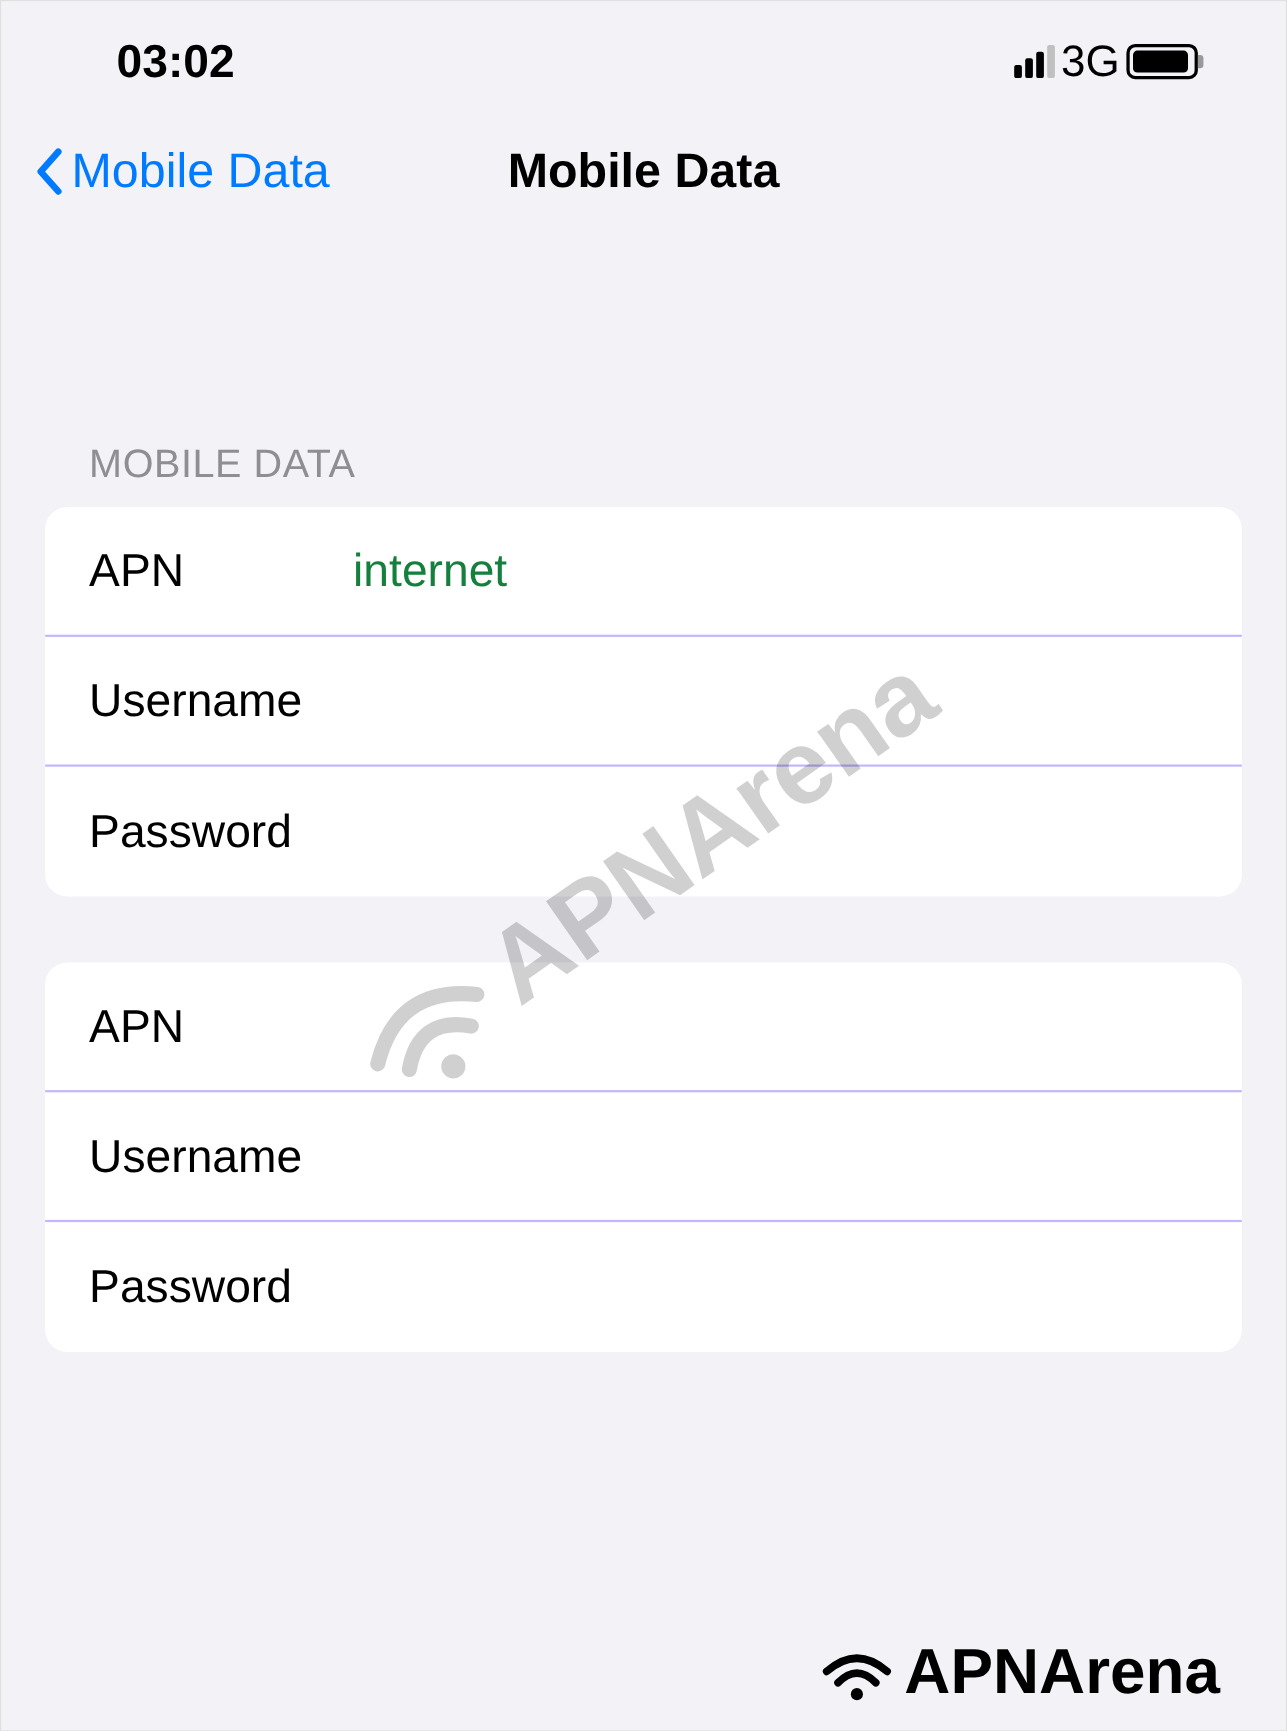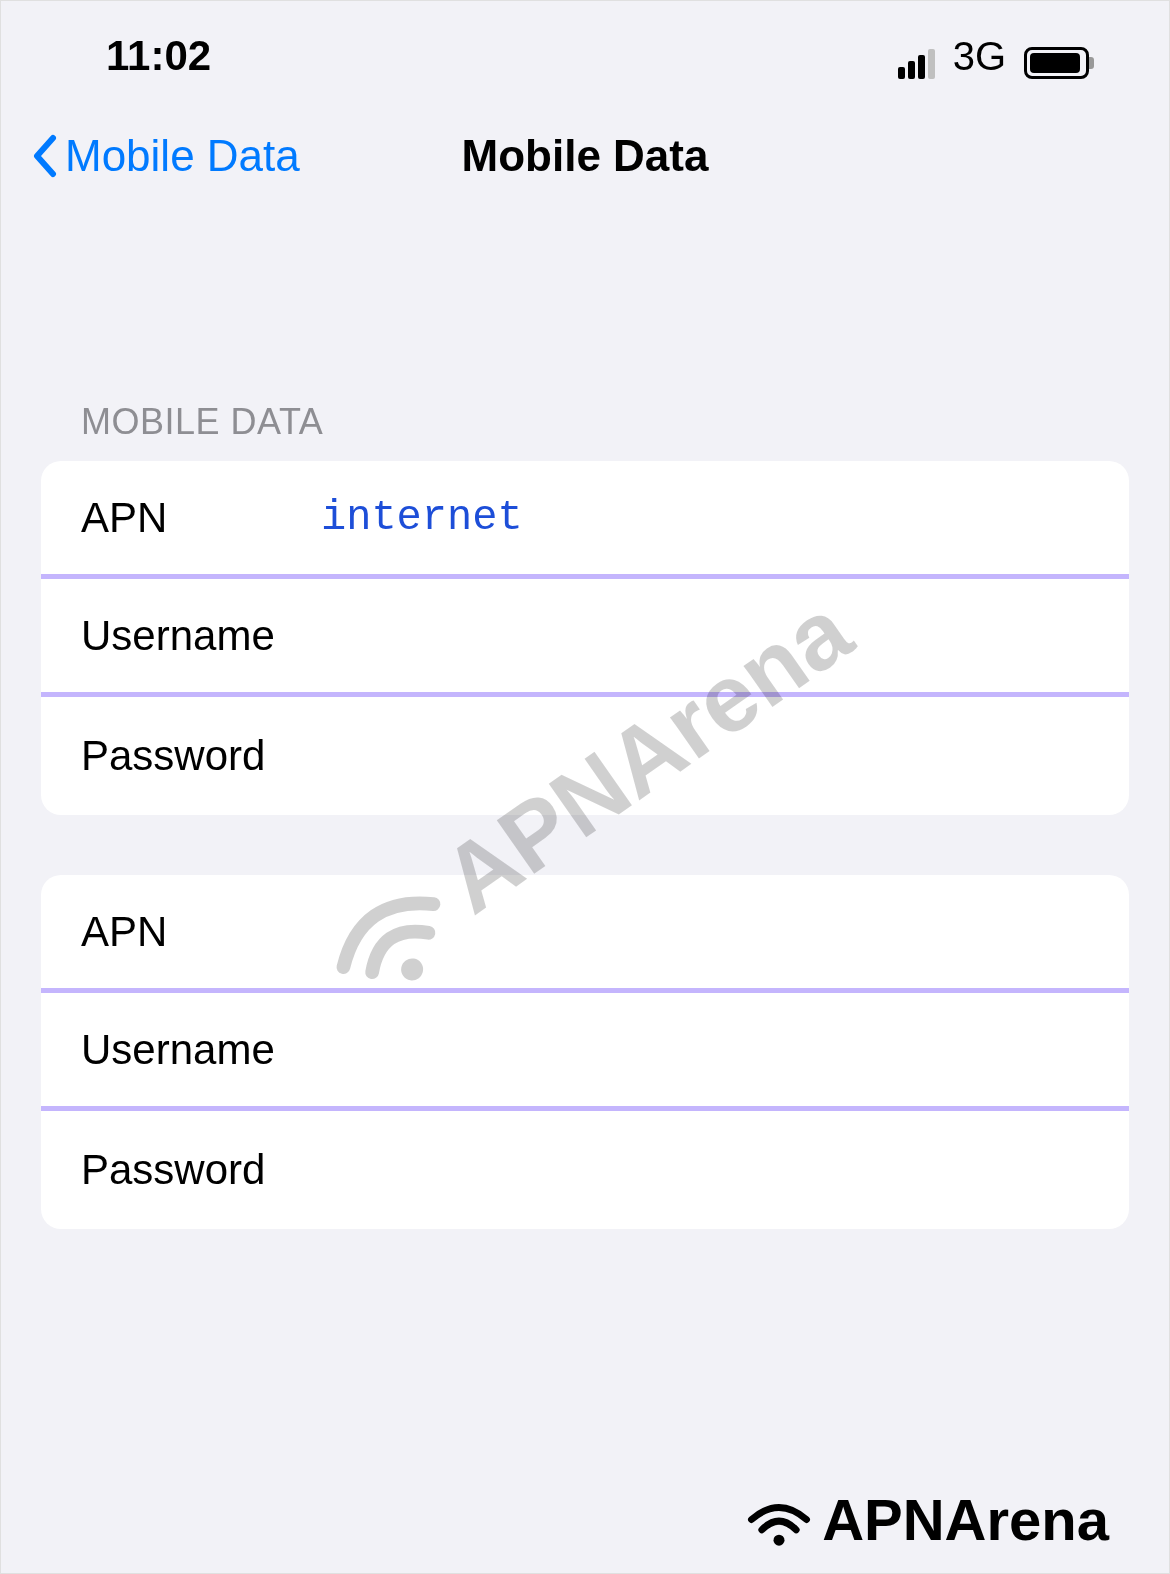--- a/index.html
+++ b/index.html
@@ -28,22 +28,21 @@
     }
     
     .status-time {
       font-size: 42px;
       font-weight: 600;
       color: #000;
     }
     
     .status-icons {
       display: flex;
-      align-items: flex-end;
-      gap: 12px;
+      align-items: center;
     }
     
     .signal-bars {
       display: flex;
       align-items: flex-end;
       gap: 3px;
     }
     
     .signal-bar {
       width: 7px;
@@ -144,42 +143,42 @@
       background-color: #fff;
       border-radius: 20px;
       overflow: hidden;
     }
     
     .form-row {
       display: flex;
       align-items: center;
       height: 118px;
       padding: 0 40px;
-      border-bottom: 5px solid #c4b5fd;
+      border-bottom: 2px solid #c4b5fd;
     }
     
     .form-row:last-child {
       border-bottom: none;
     }
     
     .form-label {
       font-size: 42px;
       color: #000;
       width: 240px;
       flex-shrink: 0;
     }
     
     .form-input {
       flex: 1;
       border: none;
       outline: none;
       font-size: 42px;
-      color: #1d4ed8;
+      color: #15803d;
       background: transparent;
-      font-family: Liberation Mono, monospace;
+      font-family: Liberation Sans, sans-serif;
     }
     
     
     .watermark-center {
       position: absolute;
       top: 50%;
       left: 50%;
       transform: translate(-50%, -40%) rotate(-35deg);
       display: flex;
       align-items: center;
@@ -223,21 +222,21 @@
     }
     
     .dummy-space {
       height: 130px;
     }
   </style>
 </head>
 <body>
 
 <div class="status-bar">
-  <div class="status-time">11:02</div>
+  <div class="status-time">03:02</div>
   <div class="status-icons">
     <div class="signal-bars">
       <div class="signal-bar b1"></div>
       <div class="signal-bar b2"></div>
       <div class="signal-bar b3"></div>
       <div class="signal-bar b4"></div>
     </div>
     <div class="network-type">3G</div>
     <div class="battery">
       <div class="battery-fill"></div>

